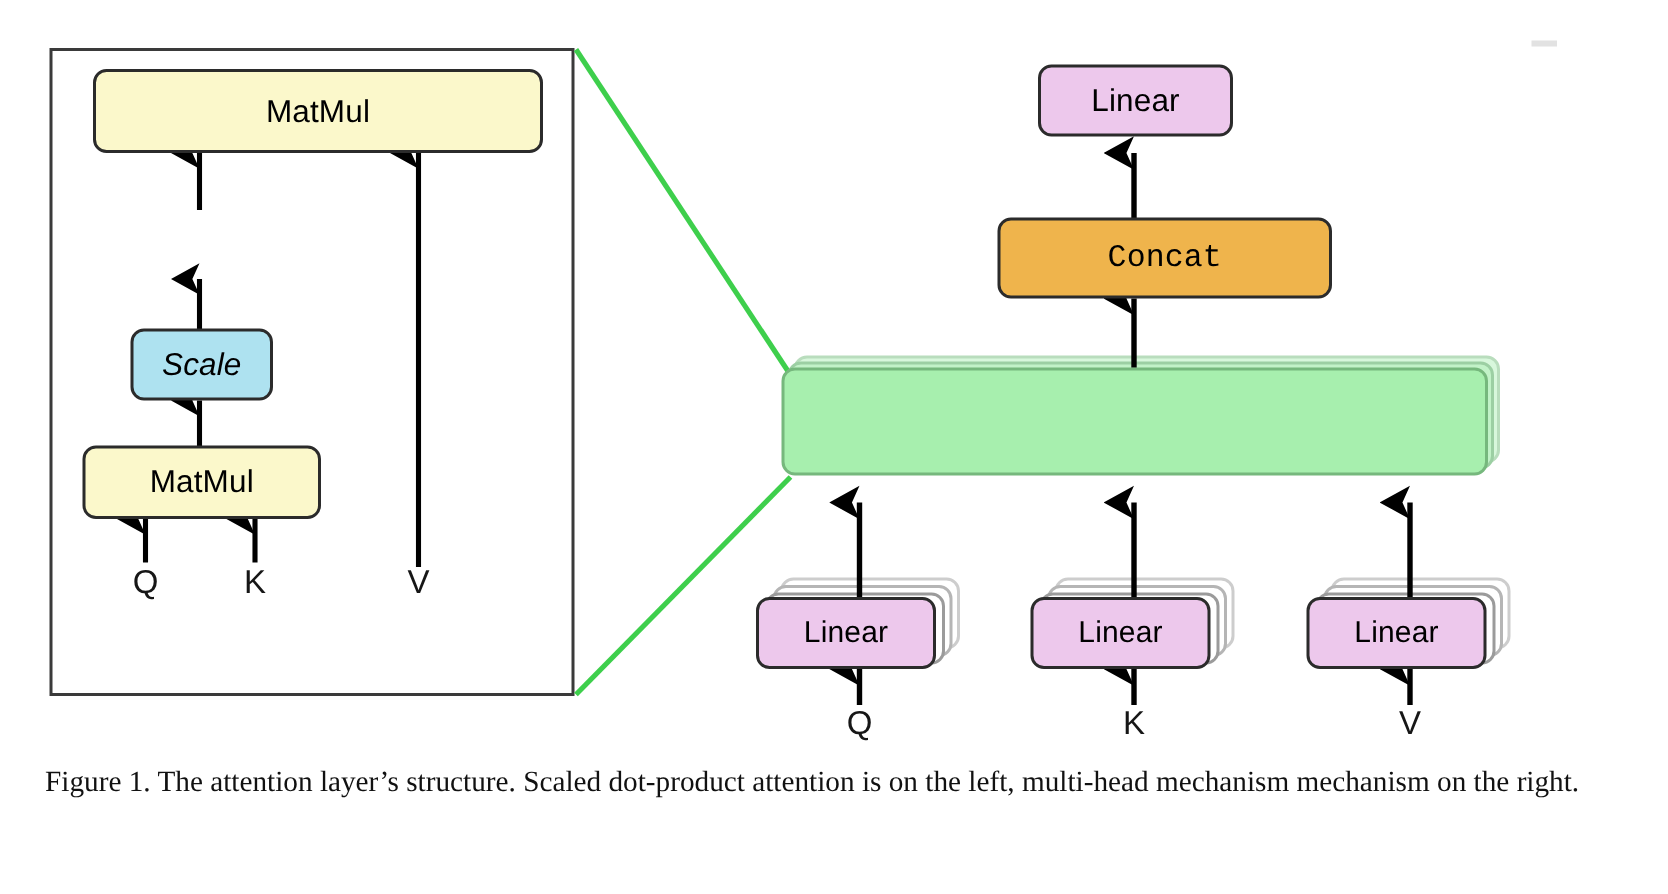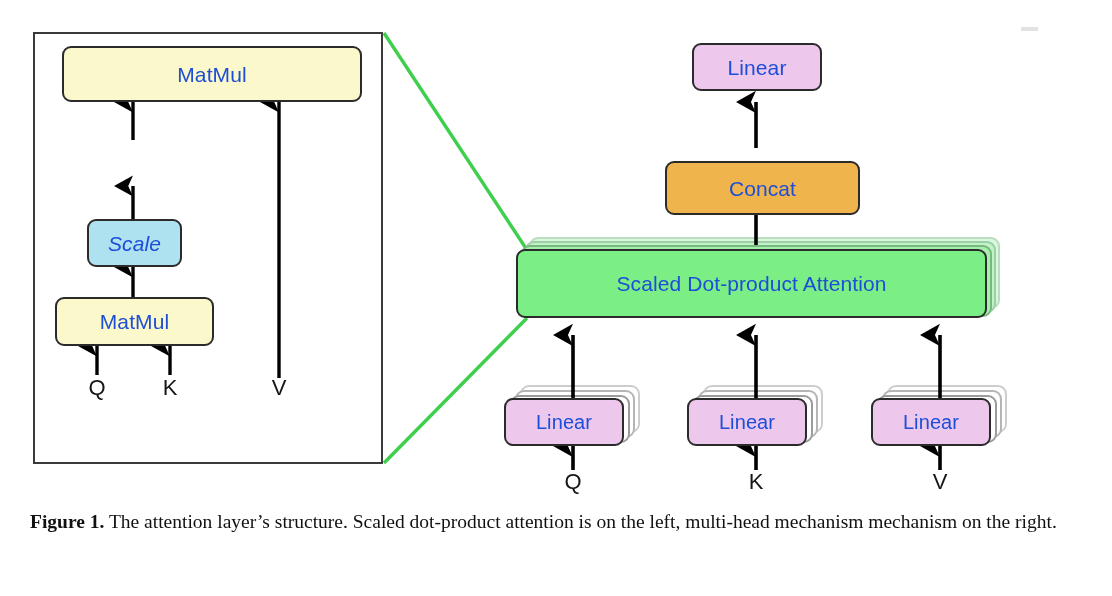--- a/index.html
+++ b/index.html
@@ -23,21 +23,21 @@
 
   
   .node {
     position: absolute;
     box-sizing: border-box;
     border: 2px solid #2b2b2b;
     border-radius: 9px;
     display: flex;
     align-items: center;
     justify-content: center;
-    color: #1d4ed8;
+    color: #000000;
     font-size: 21px;
     line-height: 1;
     letter-spacing: .1px;
     white-space: nowrap;
     z-index: 6;
   }
   .node.small { font-size: 20px; }
 
   
   .ghost {
@@ -98,21 +98,21 @@
     left: 30px;
     top: 506px;
     width: 1058px;
     font-family: "Liberation Serif", serif;
     font-size: 19.5px;
     line-height: 1.62;
     color: #111111;
     text-align: left;
   }
   #caption .cap-lead {
-    font-weight: bold;
+    font-weight: normal;
   }
 
   
   #corner-artifact {
     position: absolute;
     left: 1021px;
     top: 27px;
     width: 17px;
     height: 4px;
     background: #e2e2e2;
@@ -171,30 +171,27 @@
   </div>
 
   <div class="io-label" style="left:77px; top:375px; width:40px;">Q</div>
   <div class="io-label" style="left:150px; top:375px; width:40px;">K</div>
   <div class="io-label" style="left:259px; top:375px; width:40px;">V</div>
 
   <div class="node" id="n-linear-out" style="left:692px; top:43px; width:130px; height:48px; background:#EDC8EC;">
     <span>Linear</span>
   </div>
 
-  <div class="node" id="n-concat" style="left:665px; top:161px; width:195px; height:54px; background:#EFB44C;">
+  <div class="node" id="n-concat" style="left:665px; top:145px; width:223px; height:54px; background:#EFB44C;font-family:Liberation Mono, monospace;">
     <span>Concat</span>
   </div>
 
   <div class="ghost g3" style="left:529px; top:237px; width:471px; height:72px; background:#D8F7DC; border-color:#b9ddbd;"></div>
   <div class="ghost g2" style="left:525px; top:241px; width:471px; height:72px; background:#C2F2C8; border-color:#9ccfa3;"></div>
   <div class="ghost" style="left:521px; top:245px; width:471px; height:72px; background:#A7EFAE; border-color:#76b87d;"></div>
-  <div class="node" id="n-attention" style="left:516px; top:249px; width:471px; height:69px; background:#7CEE86;">
-    <span>Scaled Dot-product Attention</span>
-  </div>
 
   <div class="ghost g3" style="left:520px; top:385px; width:120px; height:48px;"></div>
   <div class="ghost g2" style="left:515px; top:390px; width:120px; height:48px;"></div>
   <div class="ghost" style="left:510px; top:395px; width:120px; height:48px;"></div>
   <div class="node small" id="n-linear-q" style="left:504px; top:398px; width:120px; height:48px; background:#EDC8EC;">
     <span>Linear</span>
   </div>
 
   <div class="ghost g3" style="left:703px; top:385px; width:120px; height:48px;"></div>
   <div class="ghost g2" style="left:698px; top:390px; width:120px; height:48px;"></div>

